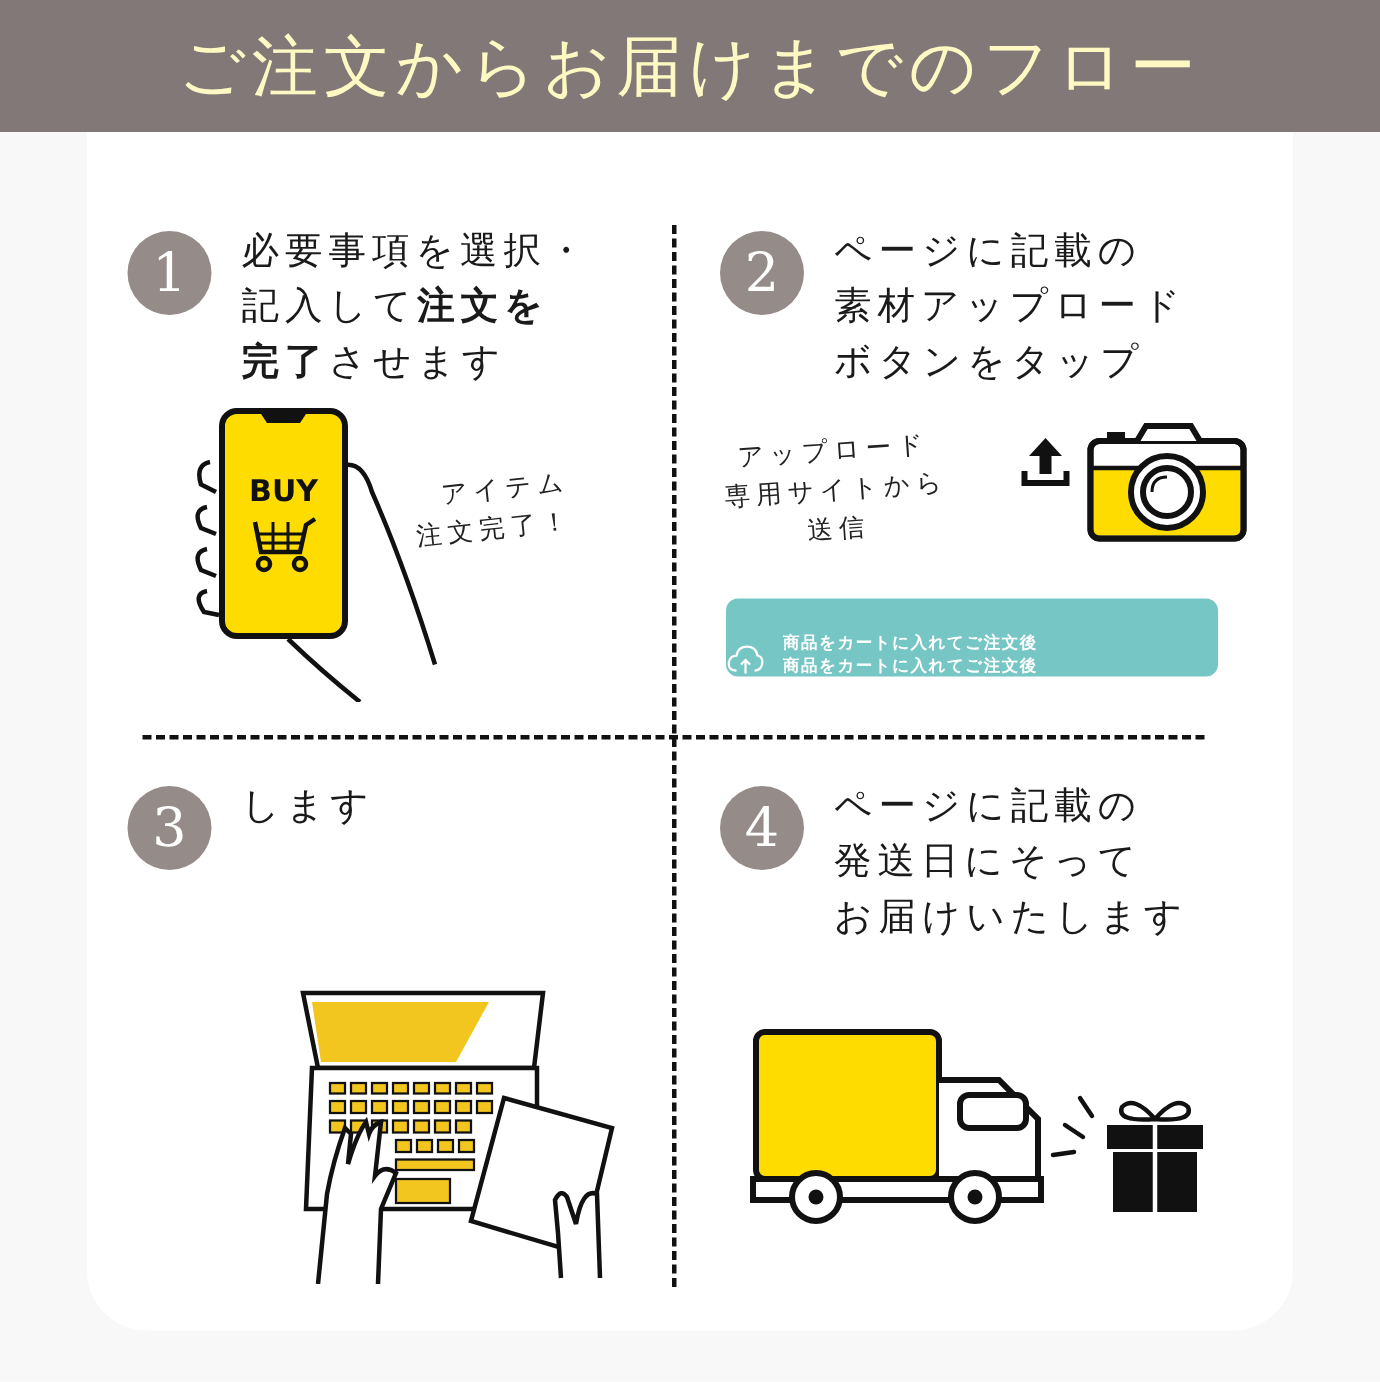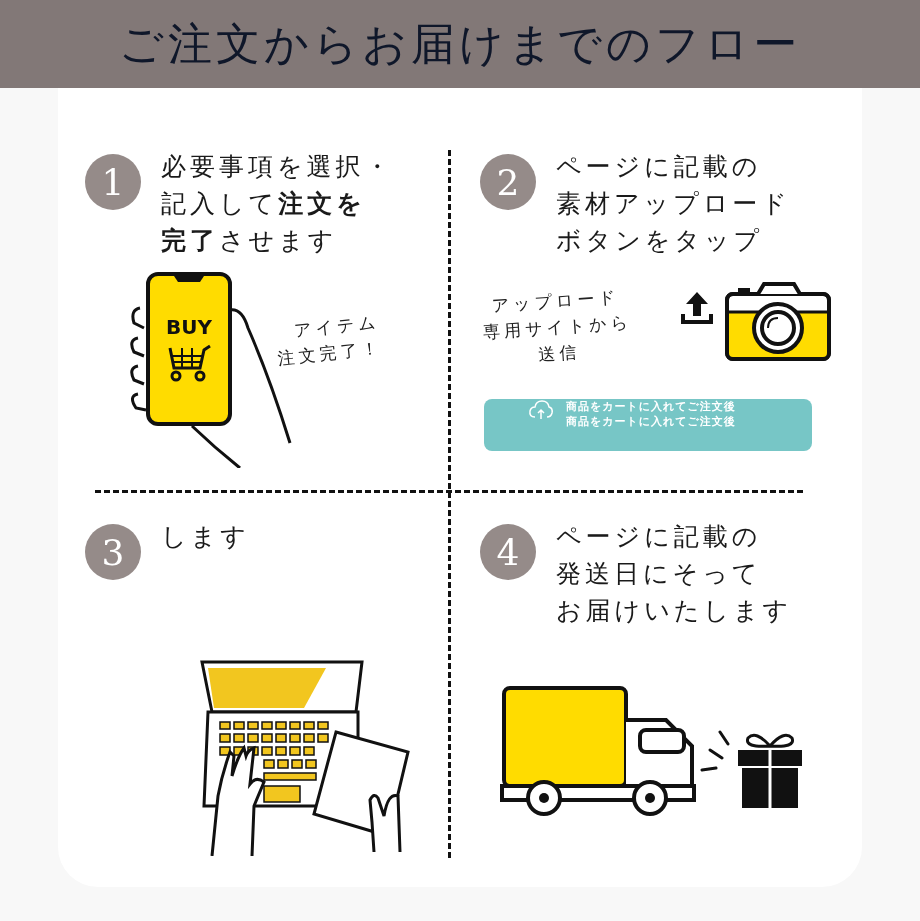--- a/index.html
+++ b/index.html
@@ -1,34 +1,34 @@
 <!DOCTYPE html>
 <html><head>
 <meta charset="utf-8">
 <style>
   * { box-sizing: border-box; margin: 0; padding: 0; }
   html, body { width: 920px; height: 921px; overflow: hidden; }
   body { background: #f8f8f8; font-family: "DejaVu Sans", sans-serif; color: #1a1a1a; position: relative; }
   .header { position: absolute; left: 0; top: 0; width: 920px; height: 88px; background: #827877; display: flex; align-items: center; justify-content: center; }
-  .header h1 { color: #0f172a; font-family: "DejaVu Serif", serif; font-weight: normal; font-size: 44px; letter-spacing: 4px; }
+  .header h1 { color: #fef9c3; font-family: "DejaVu Serif", serif; font-weight: normal; font-size: 44px; letter-spacing: 4px; }
   .card { position: absolute; left: 58px; top: 88px; width: 804px; height: 799px; background: #ffffff; border-radius: 0 0 40px 40px; }
   .vdiv { position: absolute; left: 390px; top: 62px; width: 0; height: 708px; border-left: 3px dashed #111; }
   .hdiv { position: absolute; left: 37px; top: 402px; width: 708px; height: 0; border-top: 3px dashed #111; }
   .step { position: absolute; display: flex; align-items: flex-start; }
   .num { width: 56px; height: 56px; border-radius: 50%; background: #958b89; color: #fff; font-family: "DejaVu Serif", serif; font-size: 36px; display: flex; align-items: center; justify-content: center; flex-shrink: 0; margin-top: 6px; }
   .stext { margin-left: 20px; font-size: 25px; line-height: 37px; letter-spacing: 4px; white-space: nowrap; }
   .stext b { font-weight: bold; }
   .s1 { left: 27px; top: 60px; }
   .s2 { left: 422px; top: 60px; }
   .s3 { left: 27px; top: 430px; }
   .s4 { left: 422px; top: 430px; }
   .hand-note { position: absolute; font-size: 17px; letter-spacing: 4px; line-height: 26px; color: #222; font-family: "DejaVu Sans", sans-serif; transform: rotate(-6deg); }
   .note1 { left: 218px; top: 226px; text-align: right; }
   .note2 { left: 425px; top: 200px; text-align: center; transform: rotate(-4deg); }
-  .upload-btn { position: absolute; left: 426px; top: 311px; width: 328px; height: 52px; background: #77c6c6; border-radius: 8px; display: flex; align-items: flex-start; padding-left: 44px; color: #fff; cursor: pointer; }
+  .upload-btn { position: absolute; left: 426px; top: 311px; width: 328px; height: 52px; background: #77c6c6; border-radius: 8px; display: flex; align-items: flex-end; color: #fff; cursor: pointer; }
   .upload-btn .txt { margin-left: 12px; font-size: 11px; font-weight: bold; line-height: 15px; letter-spacing: 1px; }
   .illus { position: absolute; }
 </style>
 </head>
 <body>
 
 <div class="header">
   <h1>ご注文からお届けまでのフロー</h1>
 </div>
 

